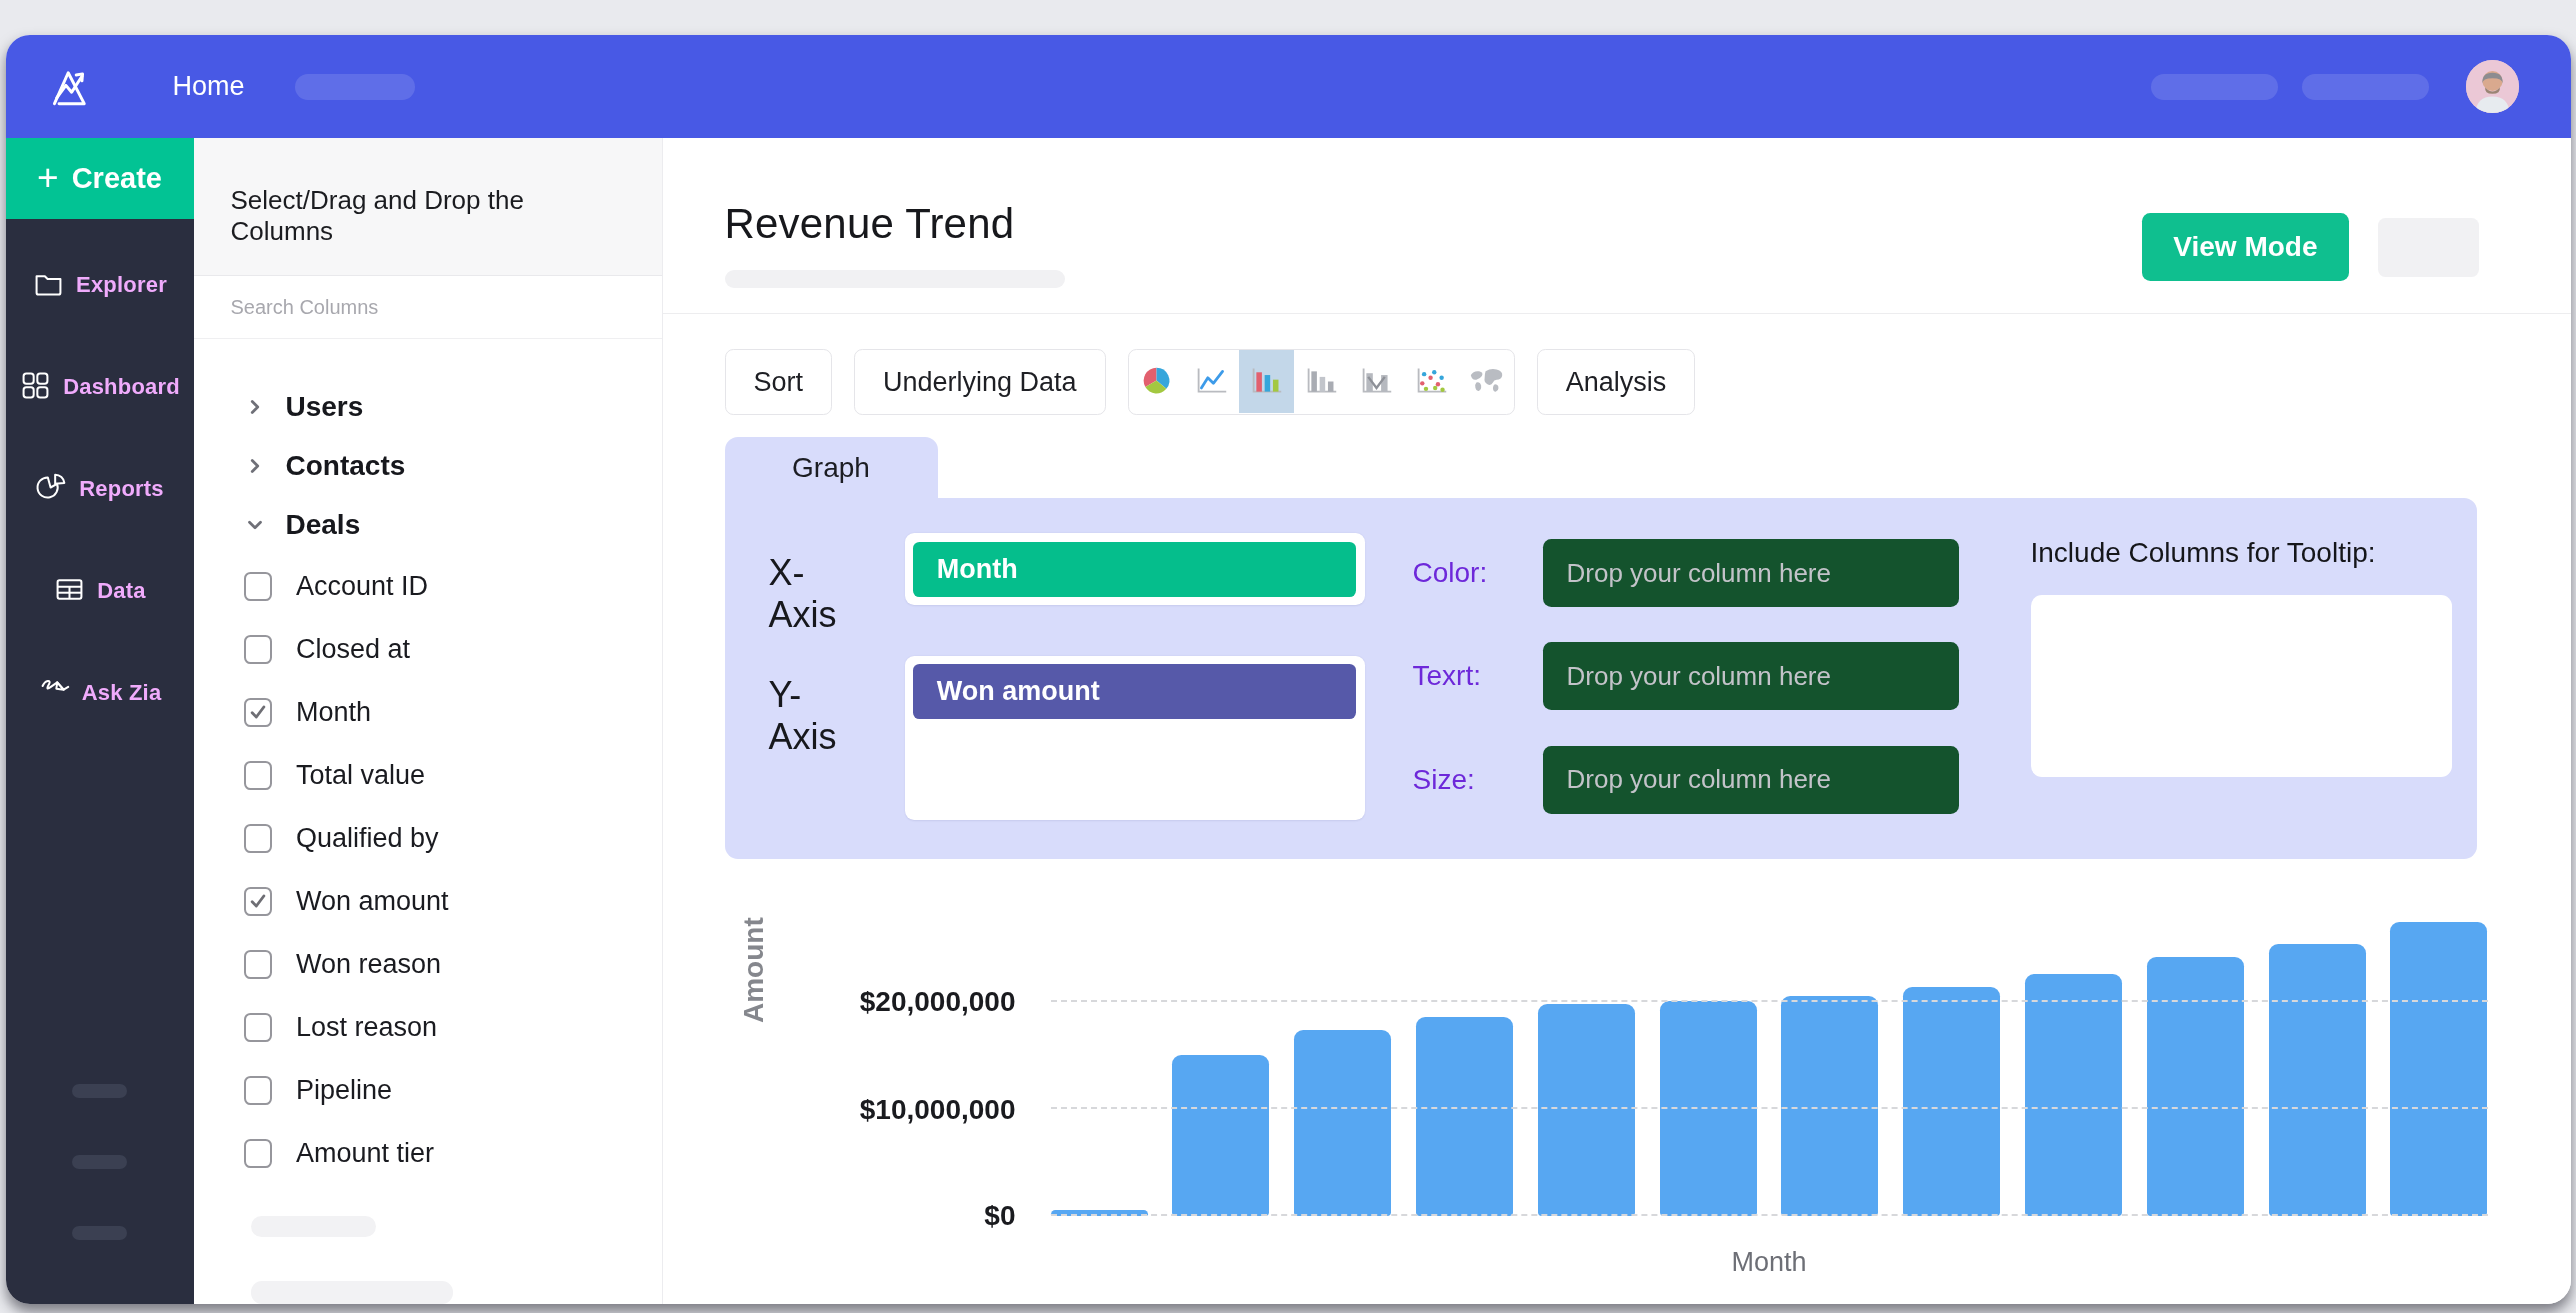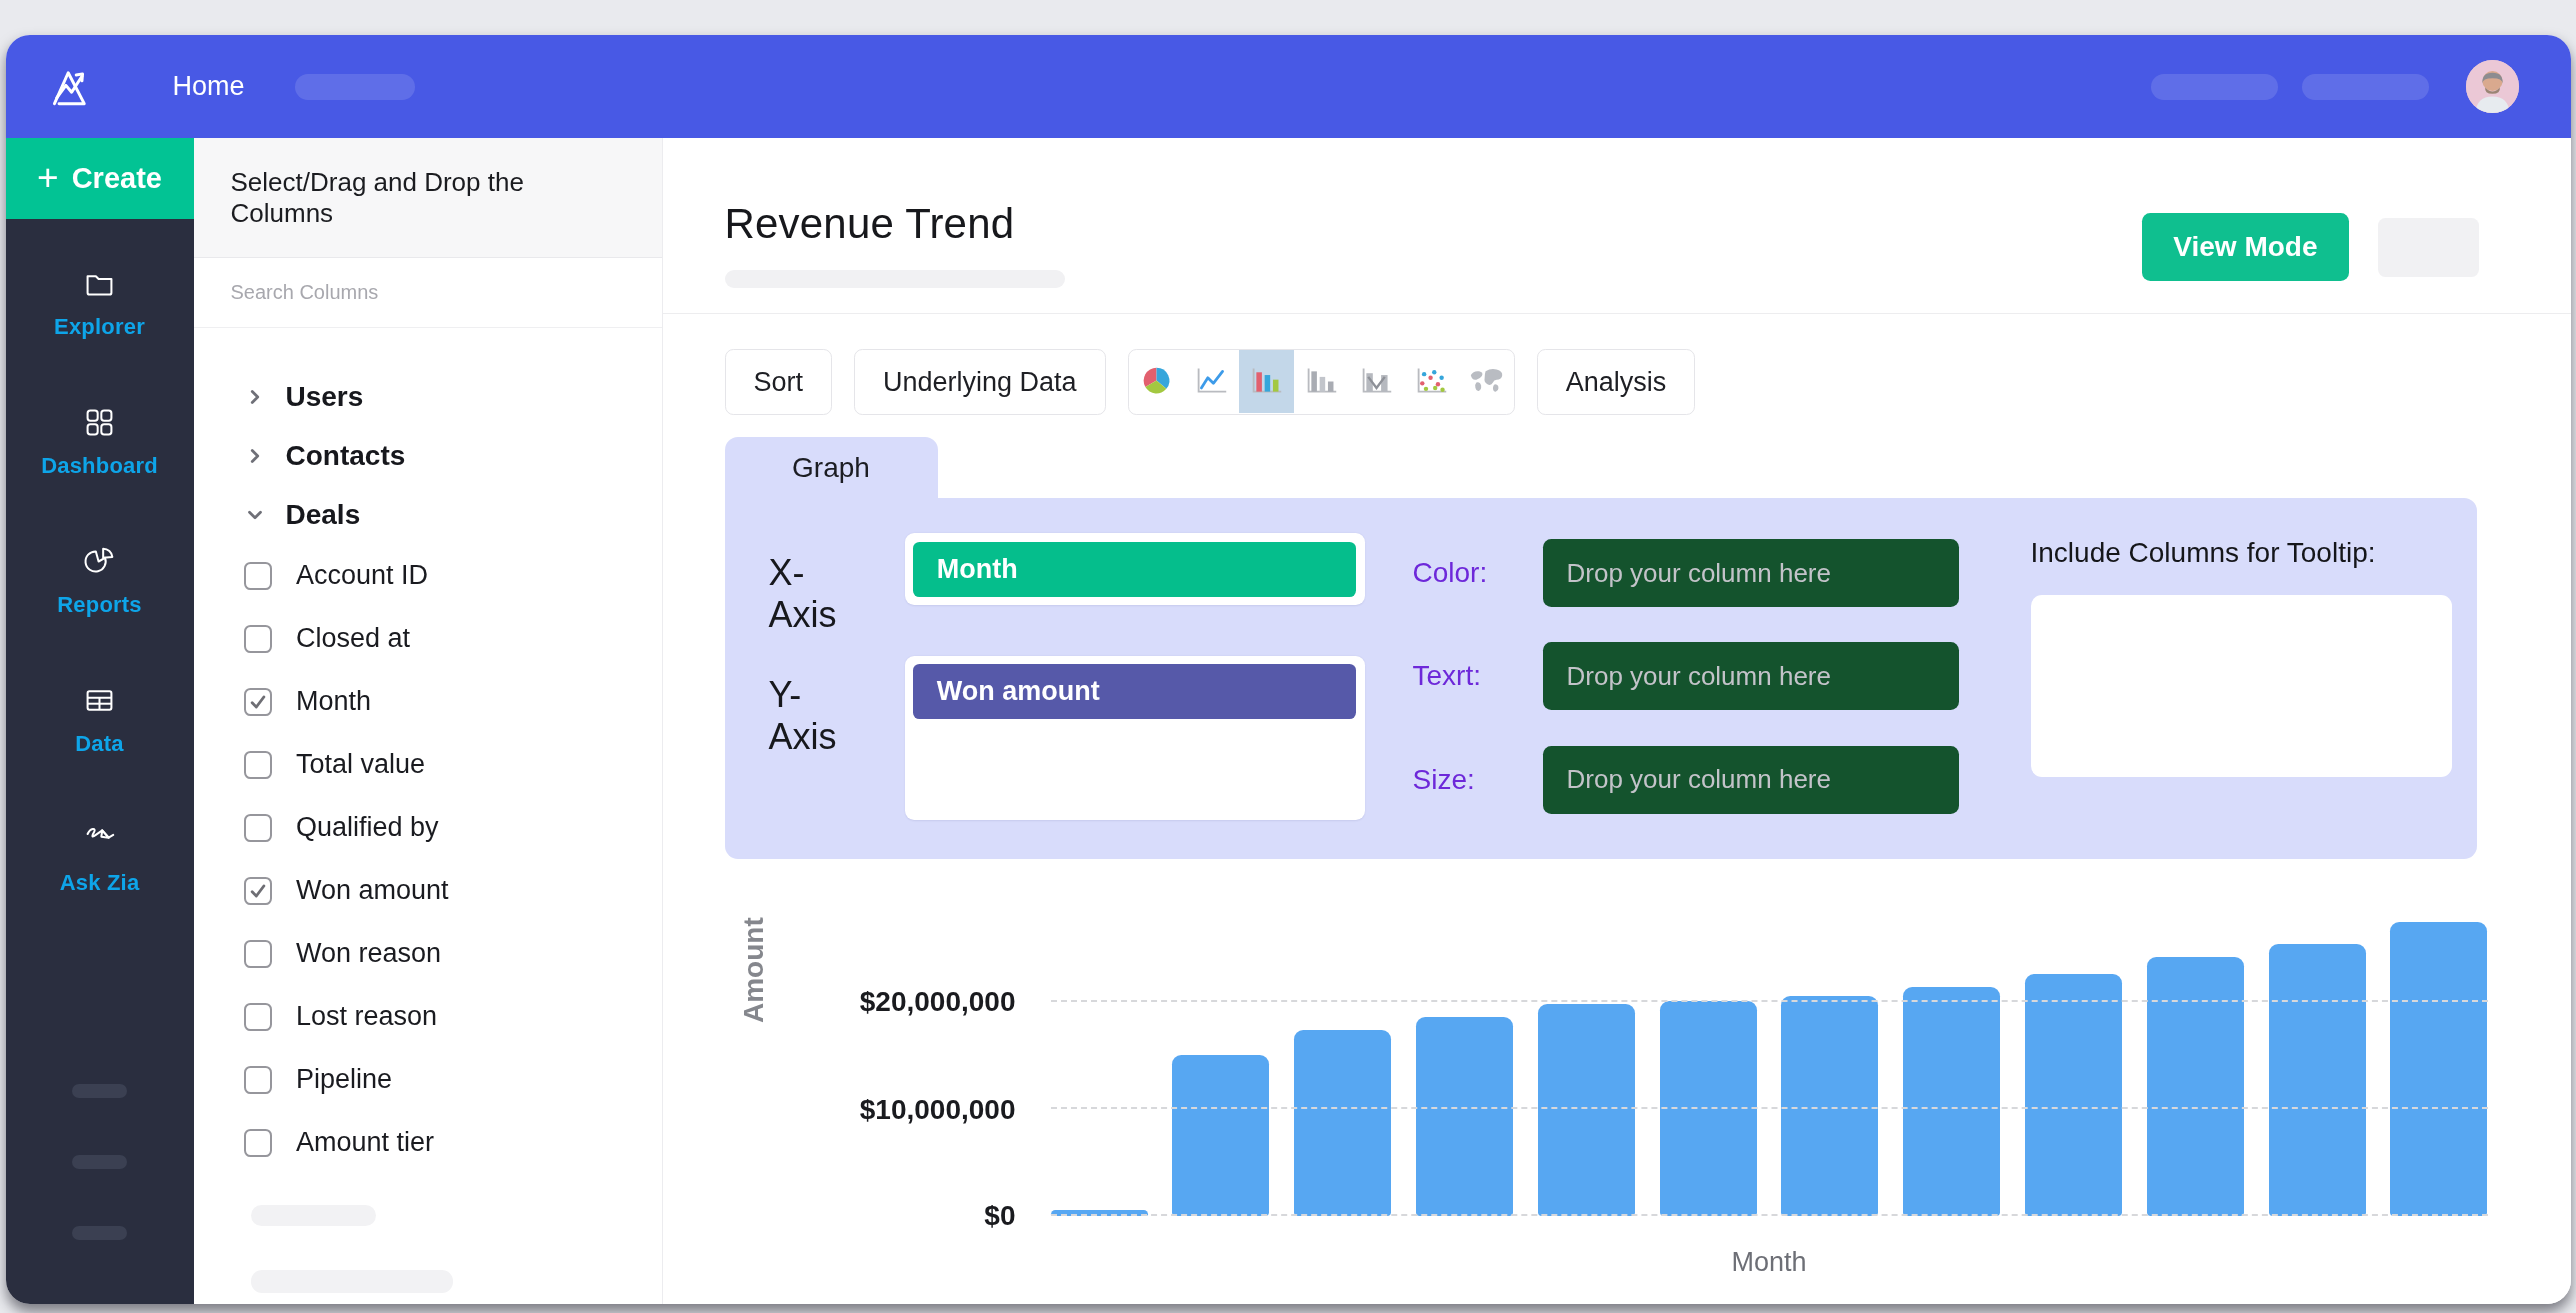--- a/index.html
+++ b/index.html
@@ -22,29 +22,29 @@
   .avatar { width:53px; height:53px; border-radius:50%; margin-right:52px; overflow:hidden; background:#EBC8D6; flex:0 0 auto; }
 
   .body-row { flex:1; display:flex; min-height:0; }
 
   
   .sidebar { width:188px; background:#2A2E3F; display:flex; flex-direction:column; align-items:center; flex:0 0 auto; }
   .create-btn { width:100%; height:81px; background:#02C394; color:#fff; font-size:29px; font-weight:600;
     display:flex; align-items:center; justify-content:center; gap:13px; cursor:pointer; }
   .create-plus { font-size:37px; font-weight:400; line-height:1; margin-top:-3.7px; }
   .nav { display:flex; flex-direction:column; align-items:center; gap:66px; padding-top:48px; }
-  .nav-item { display:flex; flex-direction:column; align-items:center; gap:11px; color:#0ea5e9; cursor:pointer; }
+  .nav-item { display:flex; align-items:center; gap:11px; color:#f0abfc; cursor:pointer; }
   .nav-item svg { width:33px; height:33px; }
   .nav-label { font-size:22px; font-weight:600; letter-spacing:0.2px; }
   .side-pills { margin-top:auto; margin-bottom:64px; display:flex; flex-direction:column; gap:57px; align-items:center; }
   .side-pill { width:55px; height:14px; border-radius:7.4px; background:#3B4052; }
 
   
   .col-panel { width:469px; background:#fff; border-right:1.8px solid #ECECEF; display:flex; flex-direction:column; flex:0 0 auto; }
-  .col-head { background:#F7F7F8; border-bottom:1.8px solid #E9E9EC; padding:29px 37px 28px; font-size:26px; color:#1B1C20; }
+  .col-head { background:#F7F7F8; border-bottom:1.8px solid #E9E9EC; padding:47px 37px 28px; font-size:26px; color:#1B1C20; }
   .col-search { border-bottom:1.8px solid #EFEFF1; padding:0 37px; height:70px; display:flex; align-items:center; }
   .col-search input { border:none; outline:none; width:100%; font-size:20px; color:#333; background:transparent;
     font-family:"Liberation Sans","DejaVu Sans",sans-serif; }
   .col-search input::placeholder { color:#A8A8AE; }
   .tree { padding:39px 18.4px 0 50px; }
   .tree-group { display:flex; align-items:center; gap:20px; height:59px; cursor:pointer; }
   .tree-group .glabel { font-size:28px; font-weight:700; color:#17181D; }
   .chev { width:22px; height:22px; display:flex; align-items:center; justify-content:center; }
   .tree-field { display:flex; align-items:center; gap:24px; height:63px; cursor:pointer; }
   .cbox { width:28.5px; height:28.5px; border:2.3px solid #96969C; border-radius:6.4px; background:#fff;

